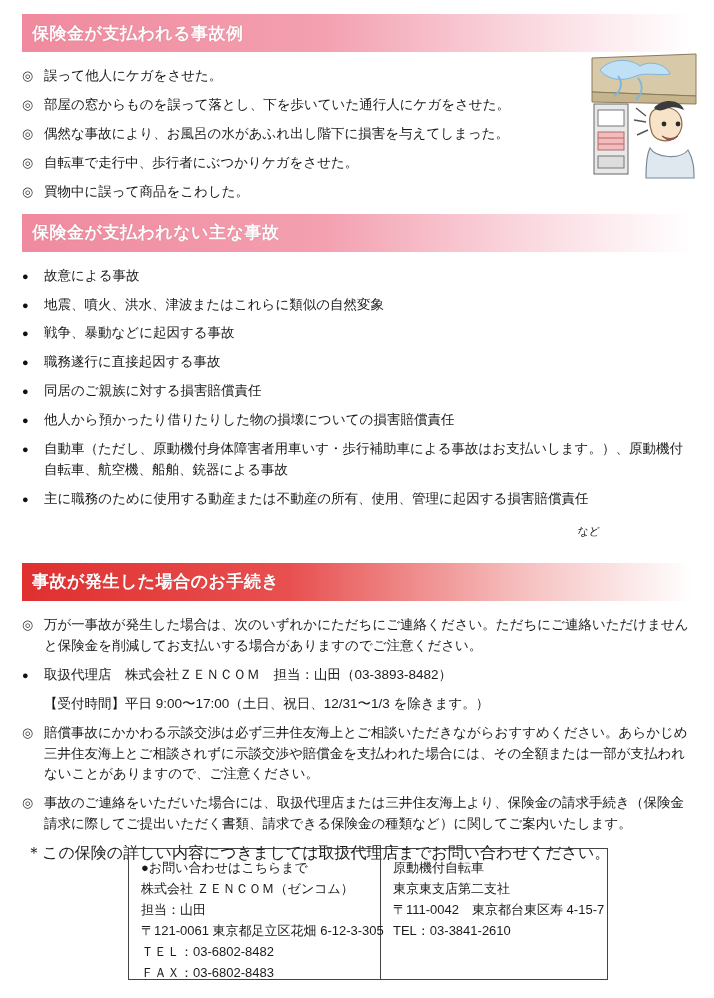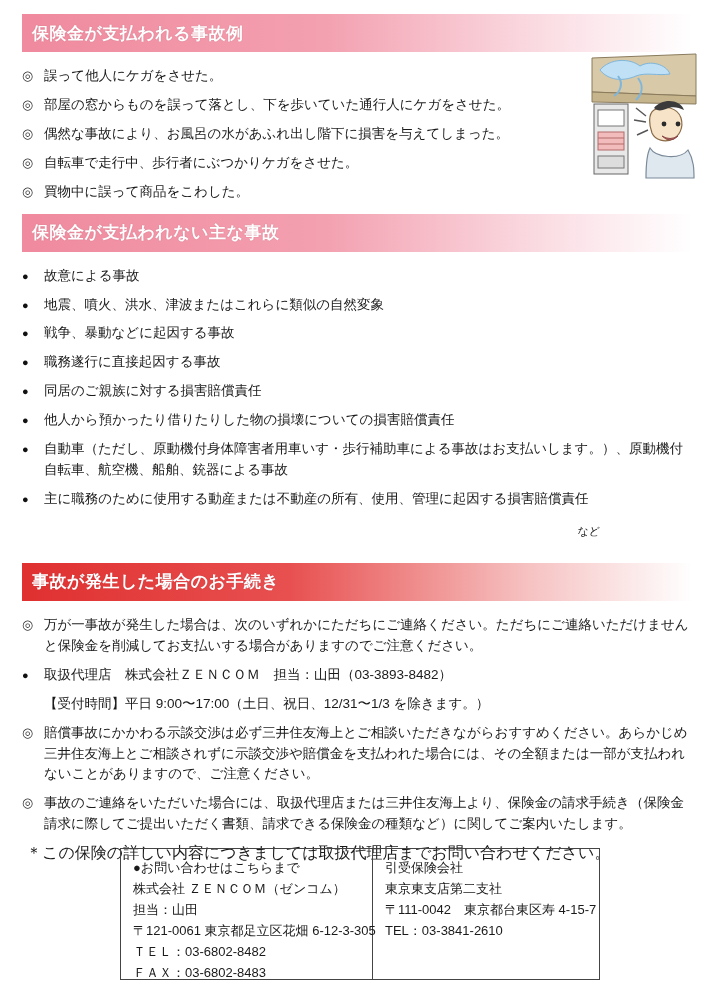--- a/index.html
+++ b/index.html
@@ -98,21 +98,21 @@
     font-size: 13.5px;
   }
   .note {
     font-size: 16px;
     margin: 4px 0 0 4px;
   }
 
   
   .contact {
     position: absolute;
-    left: 120px;
+    left: 128px;
     top: 848px;
     width: 480px;
     height: 132px;
     border: 1px solid #444;
     display: flex;
     box-sizing: border-box;
   }
   .contact .col {
     box-sizing: border-box;
     padding: 8px 10px 0 12px;
@@ -268,20 +268,20 @@
   <div class="contact">
     <div class="col left">
       <div class="row">●お問い合わせはこちらまで</div>
       <div class="row">株式会社 ＺＥＮＣＯＭ（ゼンコム）</div>
       <div class="row">担当：山田</div>
       <div class="row">〒121-0061 東京都足立区花畑 6-12-3-305</div>
       <div class="row">ＴＥＬ：03-6802-8482</div>
       <div class="row">ＦＡＸ：03-6802-8483</div>
     </div>
     <div class="col right">
-      <div class="row">引受保険会社</div>
+      <div class="row">原動機付自転車</div>
       <div class="row">東京東支店第二支社</div>
       <div class="row">〒111-0042　東京都台東区寿 4-15-7</div>
       <div class="row">TEL：03-3841-2610</div>
     </div>
   </div>
 
 </div>
 
 </body></html>

